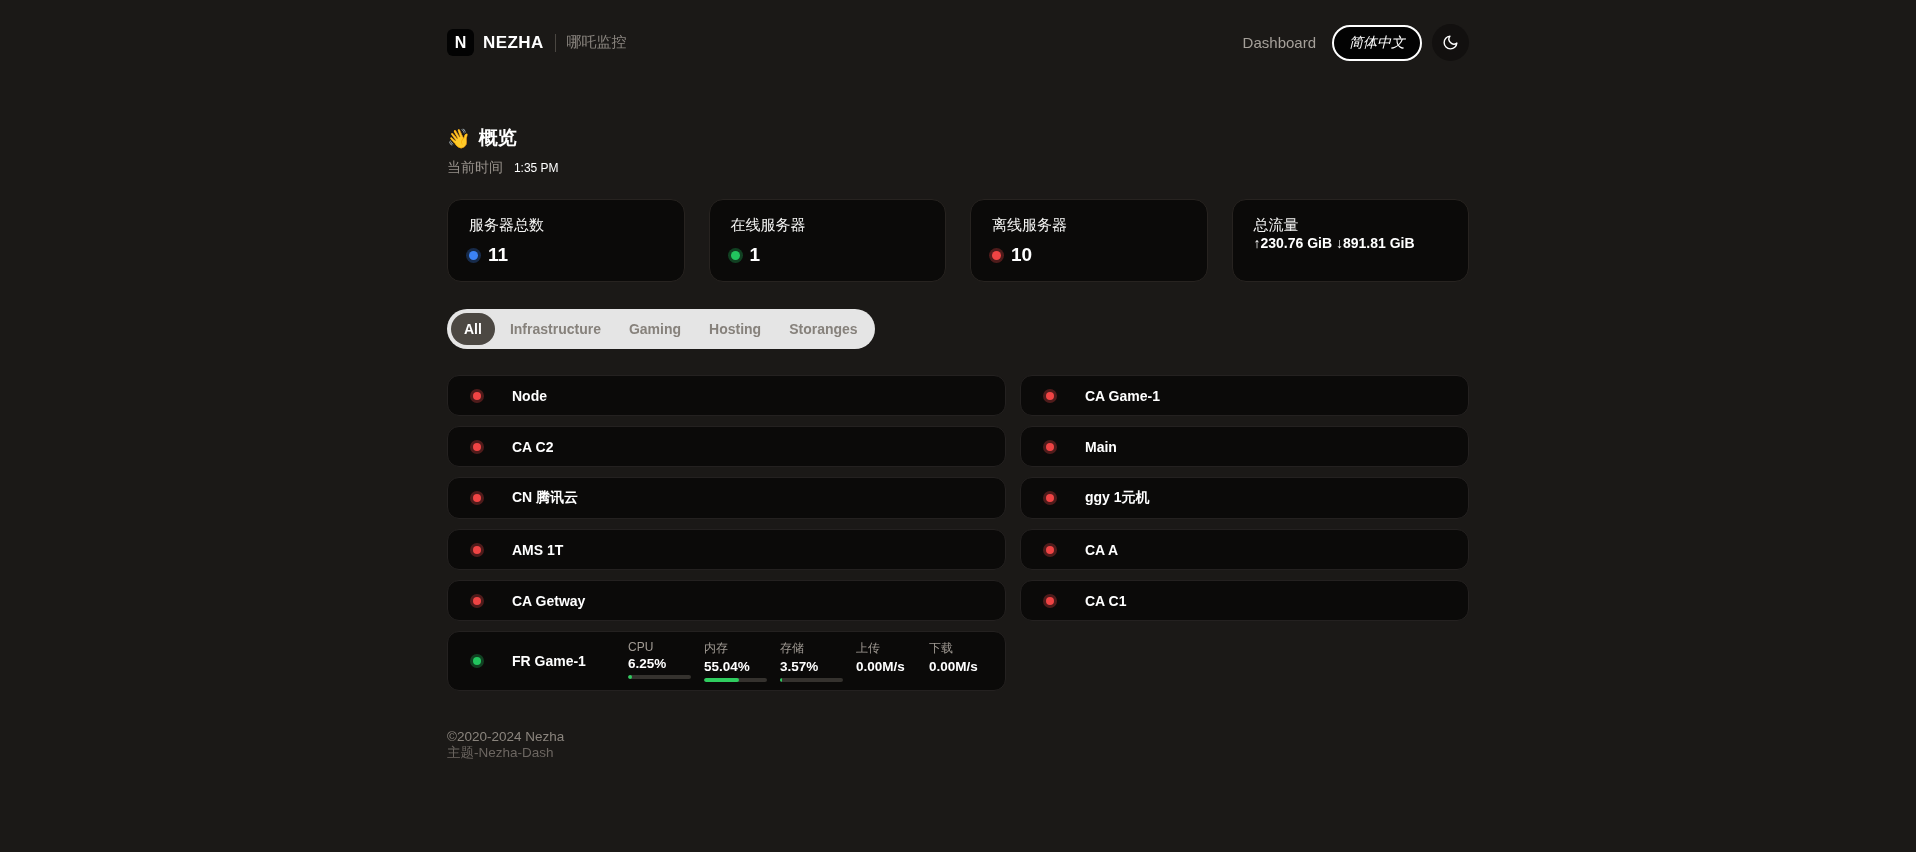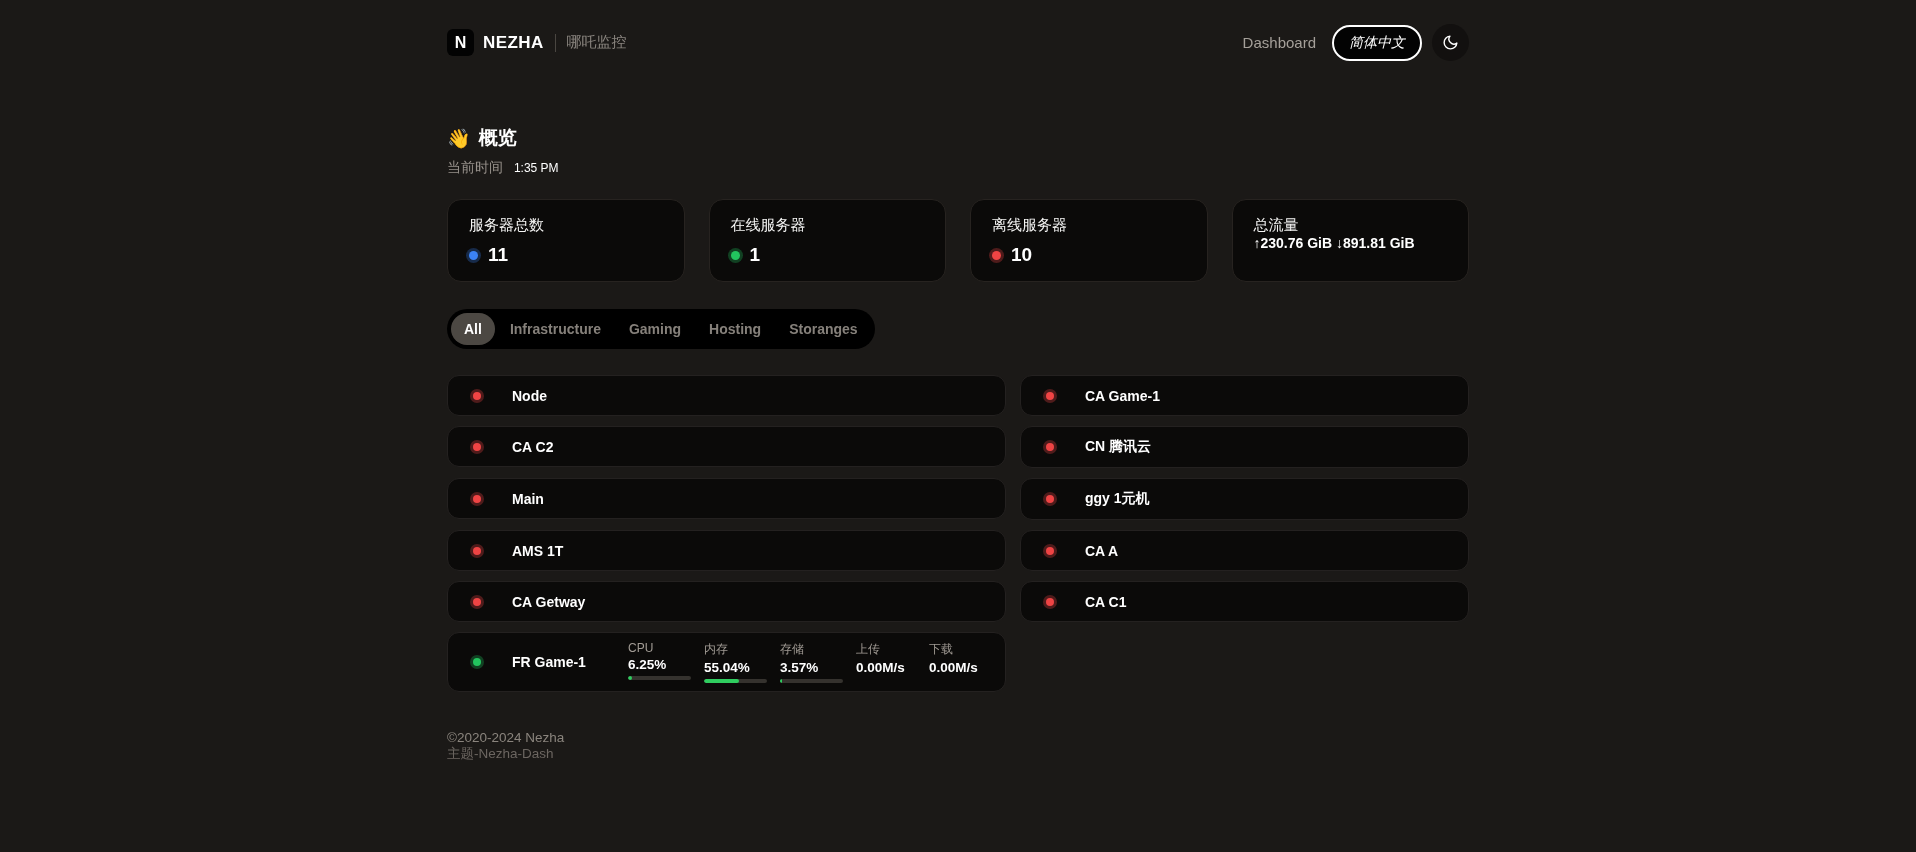--- a/index.html
+++ b/index.html
@@ -52,21 +52,21 @@
   .stat-label { font-size: 15px; color: #f5f5f4; }
   .stat-value-row { margin-top: 9px; display: flex; align-items: center; gap: 10px; }
   .dot { width: 9px; height: 9px; border-radius: 50%; flex: none; }
   .stat-value { font-size: 19px; font-weight: 700; }
   .stat-value-row.traffic { margin-top: 0; }
   .stat-value-row.traffic .stat-value { font-size: 14px; }
 
   
   .tabs {
     margin-top: 27px; display: inline-flex; align-items: center;
-    background: #000000; border-radius: 9999px; padding: 4px; gap: 2px;
+    background: #e5e5e5; border-radius: 9999px; padding: 4px; gap: 2px;
   }
   .tab {
     border: none; background: transparent; color: #86817b; font-family: inherit;
     font-size: 14px; font-weight: 700; padding: 8px 13px; border-radius: 9999px; cursor: pointer;
   }
   .tab.active { background: #4c4843; color: #fff; }
 
   
   .servers-grid {
     margin-top: 26px; display: grid; grid-template-columns: 1fr 1fr;
@@ -171,25 +171,25 @@
         <div class="server-card">
           <span class="server-dot" style="background: rgb(239, 68, 68); box-shadow: rgba(239, 68, 68, 0.3) 0px 0px 0px 3px;"></span>
           <span class="server-name">CA Game-1</span>
         </div>
         <div class="server-card">
           <span class="server-dot" style="background: rgb(239, 68, 68); box-shadow: rgba(239, 68, 68, 0.3) 0px 0px 0px 3px;"></span>
           <span class="server-name">CA C2</span>
         </div>
         <div class="server-card">
           <span class="server-dot" style="background: rgb(239, 68, 68); box-shadow: rgba(239, 68, 68, 0.3) 0px 0px 0px 3px;"></span>
+          <span class="server-name">Main</span>
+        </div>
+        <div class="server-card">
+          <span class="server-dot" style="background: rgb(239, 68, 68); box-shadow: rgba(239, 68, 68, 0.3) 0px 0px 0px 3px;"></span>
           <span class="server-name">CN 腾讯云</span>
-        </div>
-        <div class="server-card">
-          <span class="server-dot" style="background: rgb(239, 68, 68); box-shadow: rgba(239, 68, 68, 0.3) 0px 0px 0px 3px;"></span>
-          <span class="server-name">Main</span>
         </div>
         <div class="server-card">
           <span class="server-dot" style="background: rgb(239, 68, 68); box-shadow: rgba(239, 68, 68, 0.3) 0px 0px 0px 3px;"></span>
           <span class="server-name">ggy 1元机</span>
         </div>
         <div class="server-card">
           <span class="server-dot" style="background: rgb(239, 68, 68); box-shadow: rgba(239, 68, 68, 0.3) 0px 0px 0px 3px;"></span>
           <span class="server-name">AMS 1T</span>
         </div>
         <div class="server-card">

